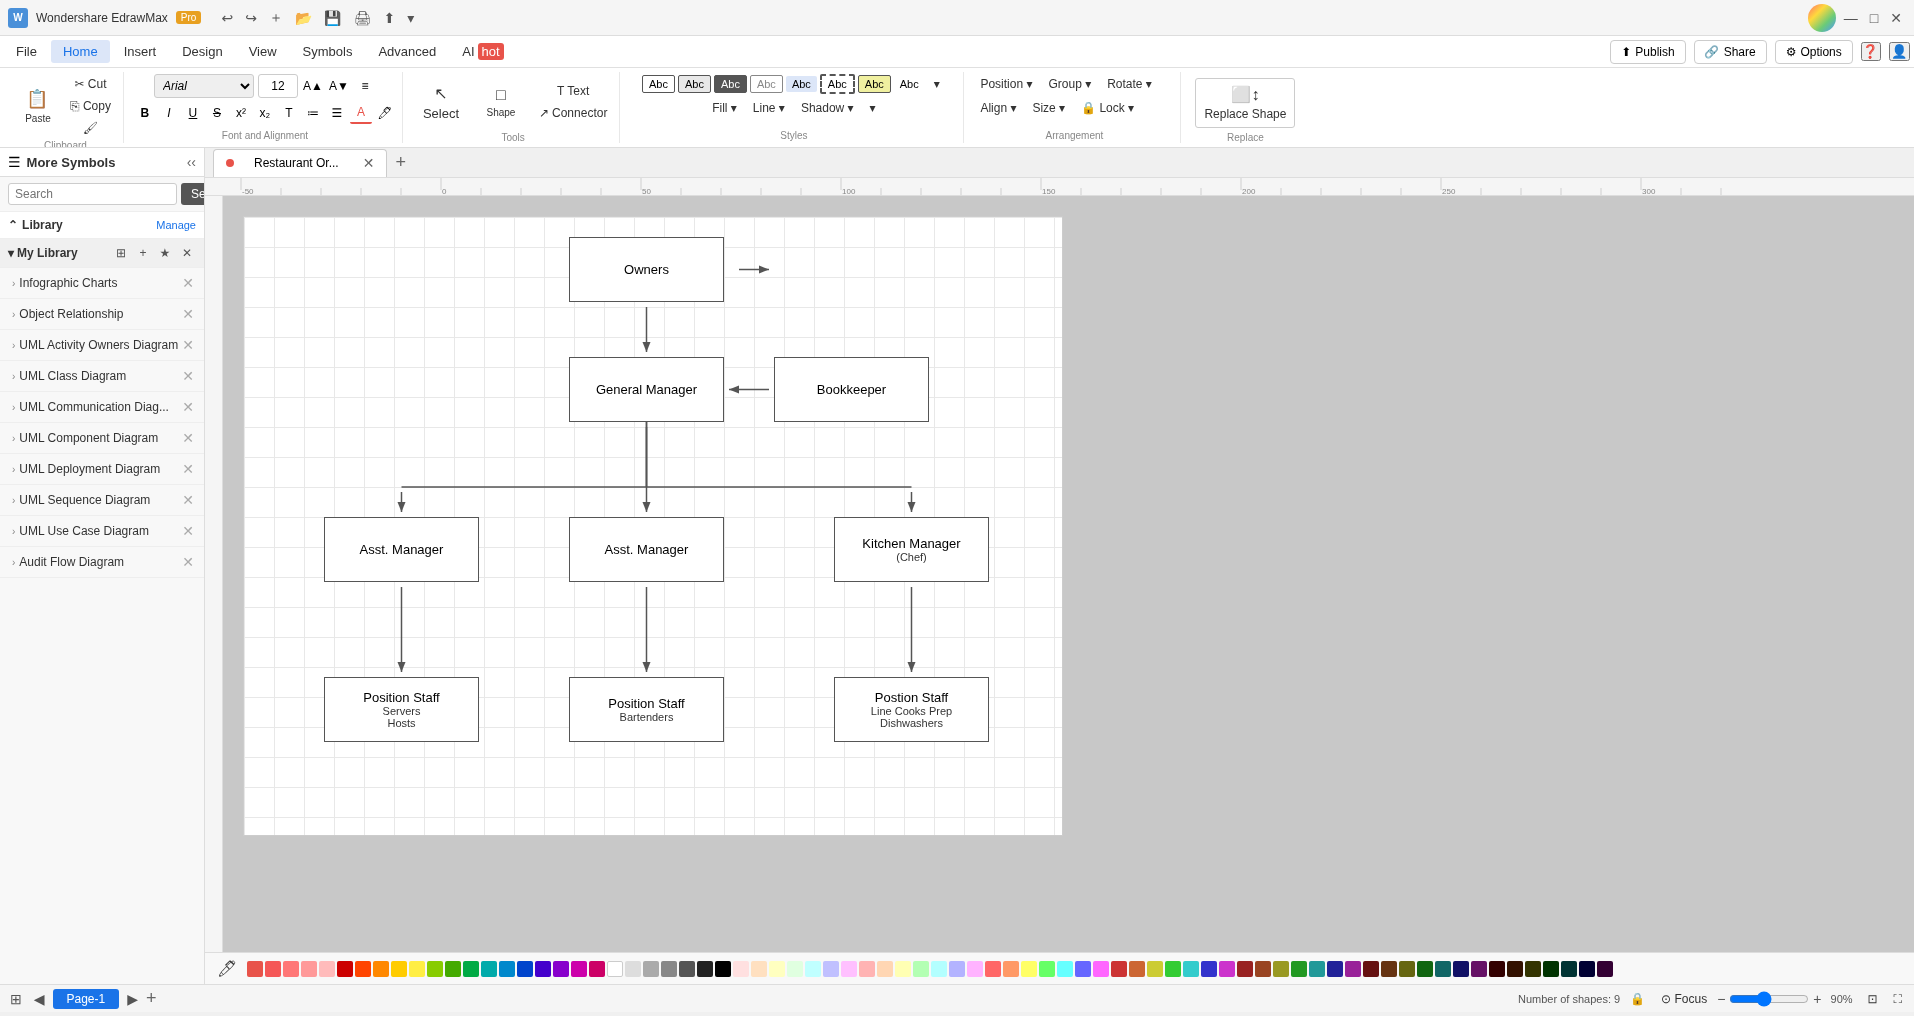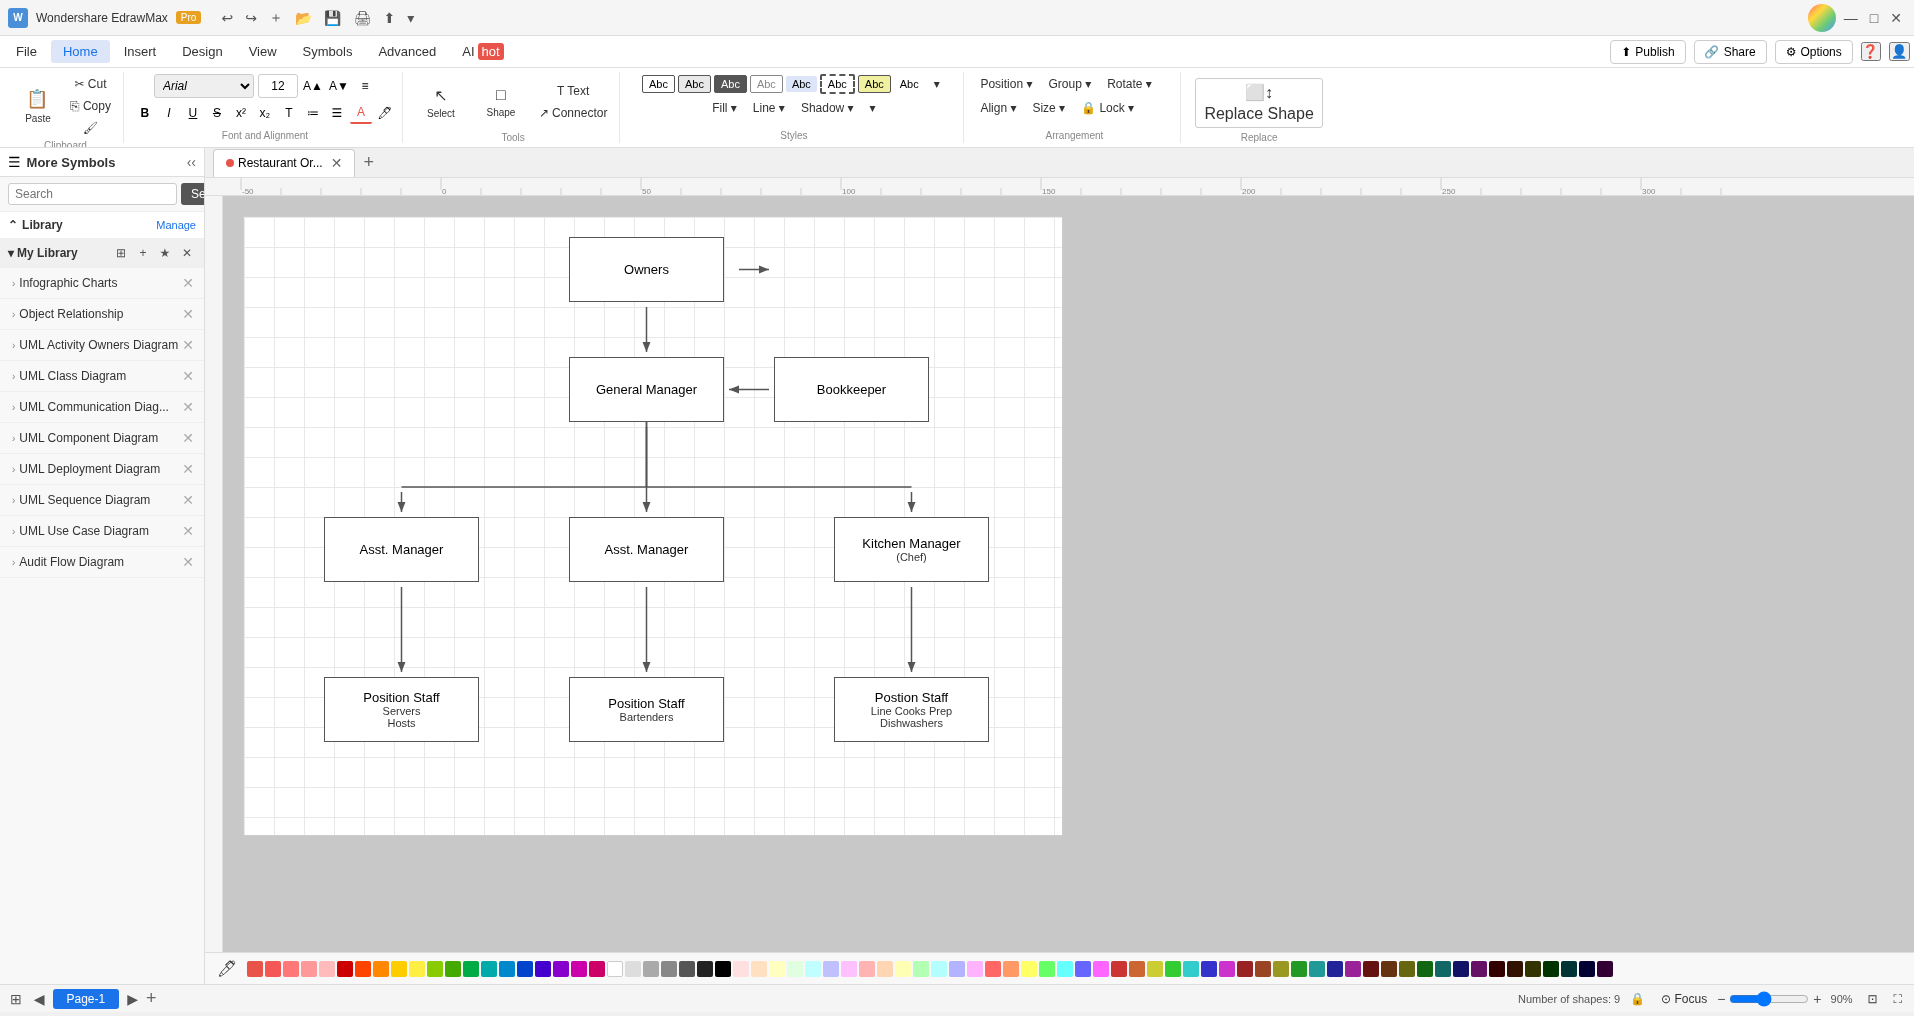--- a/index.html
+++ b/index.html
@@ -146,21 +146,21 @@
     #tab-bar {
       height: 30px;
       background: #f0f0f0;
       display: flex;
       align-items: center;
       padding: 0 8px;
       border-bottom: 1px solid #ddd;
       gap: 4px;
     }
     .tab {
-      display: flex; align-items: center; gap: 4px;
+      display: flex; align-items: center; gap: 20px;
       padding: 4px 12px; background: #fff; border: 1px solid #ccc;
       border-radius: 4px 4px 0 0; font-size: 12px; cursor: pointer;
       border-bottom: none; height: 28px;
     }
     .tab .tab-dot { width: 8px; height: 8px; background: #e8534a; border-radius: 50%; }
     .tab .add-btn { color: #666; font-size: 14px; background: none; border: none; cursor: pointer; margin-left: 4px; }
     .tab-add-btn { background: none; border: none; cursor: pointer; font-size: 18px; color: #666; padding: 0 4px; }
 
     
     #ruler-h {
@@ -363,21 +363,21 @@
       <button class="style-btn" style="color:#e8534a;border-bottom:2px solid #e8534a;">A</button>
       <button class="style-btn">🖊</button>
     </div>
     <div class="toolbar-section-label">Font and Alignment</div>
   </div>
 
   <div class="toolbar-section">
     <div class="toolbar-row" style="flex:1;align-items:center;gap:4px;">
       <button class="tb-btn" style="flex-direction:column;height:56px;padding:4px 8px;min-width:56px;">
         <span style="font-size:16px;">↖</span>
-        <span style="font-size:10px;">Select</span>
+        <span style="font-size:13px;">Select</span>
       </button>
       <button class="tb-btn" style="flex-direction:column;height:56px;padding:4px 8px;min-width:56px;">
         <span style="font-size:16px;">□</span>
         <span style="font-size:10px;">Shape</span>
       </button>
       <div style="display:flex;flex-direction:column;gap:2px;">
         <button class="tb-btn">
           <span>T</span>
           <span>Text</span>
         </button>
@@ -420,21 +420,21 @@
       <button class="tb-btn">Size ▾</button>
       <button class="tb-btn">🔒 Lock ▾</button>
     </div>
     <div class="toolbar-section-label">Arrangement</div>
   </div>
 
   <div class="toolbar-section">
     <div style="display:flex;flex-direction:column;align-items:center;gap:4px;padding:4px;">
       <button class="tb-btn" style="flex-direction:column;height:50px;font-size:11px;border:1px solid #ccc;padding:4px 8px;">
         <span style="font-size:16px;">⬜↕</span>
-        <span style="font-size:16px;">Replace Shape</span>
+        <span style="font-size:12px;">Replace Shape</span>
       </button>
       <span style="font-size:10px;color:#888;">Replace</span>
     </div>
   </div>
 </div>
 
 <div id="main-layout">
 
   <div id="sidebar">
     <div id="sidebar-header">

